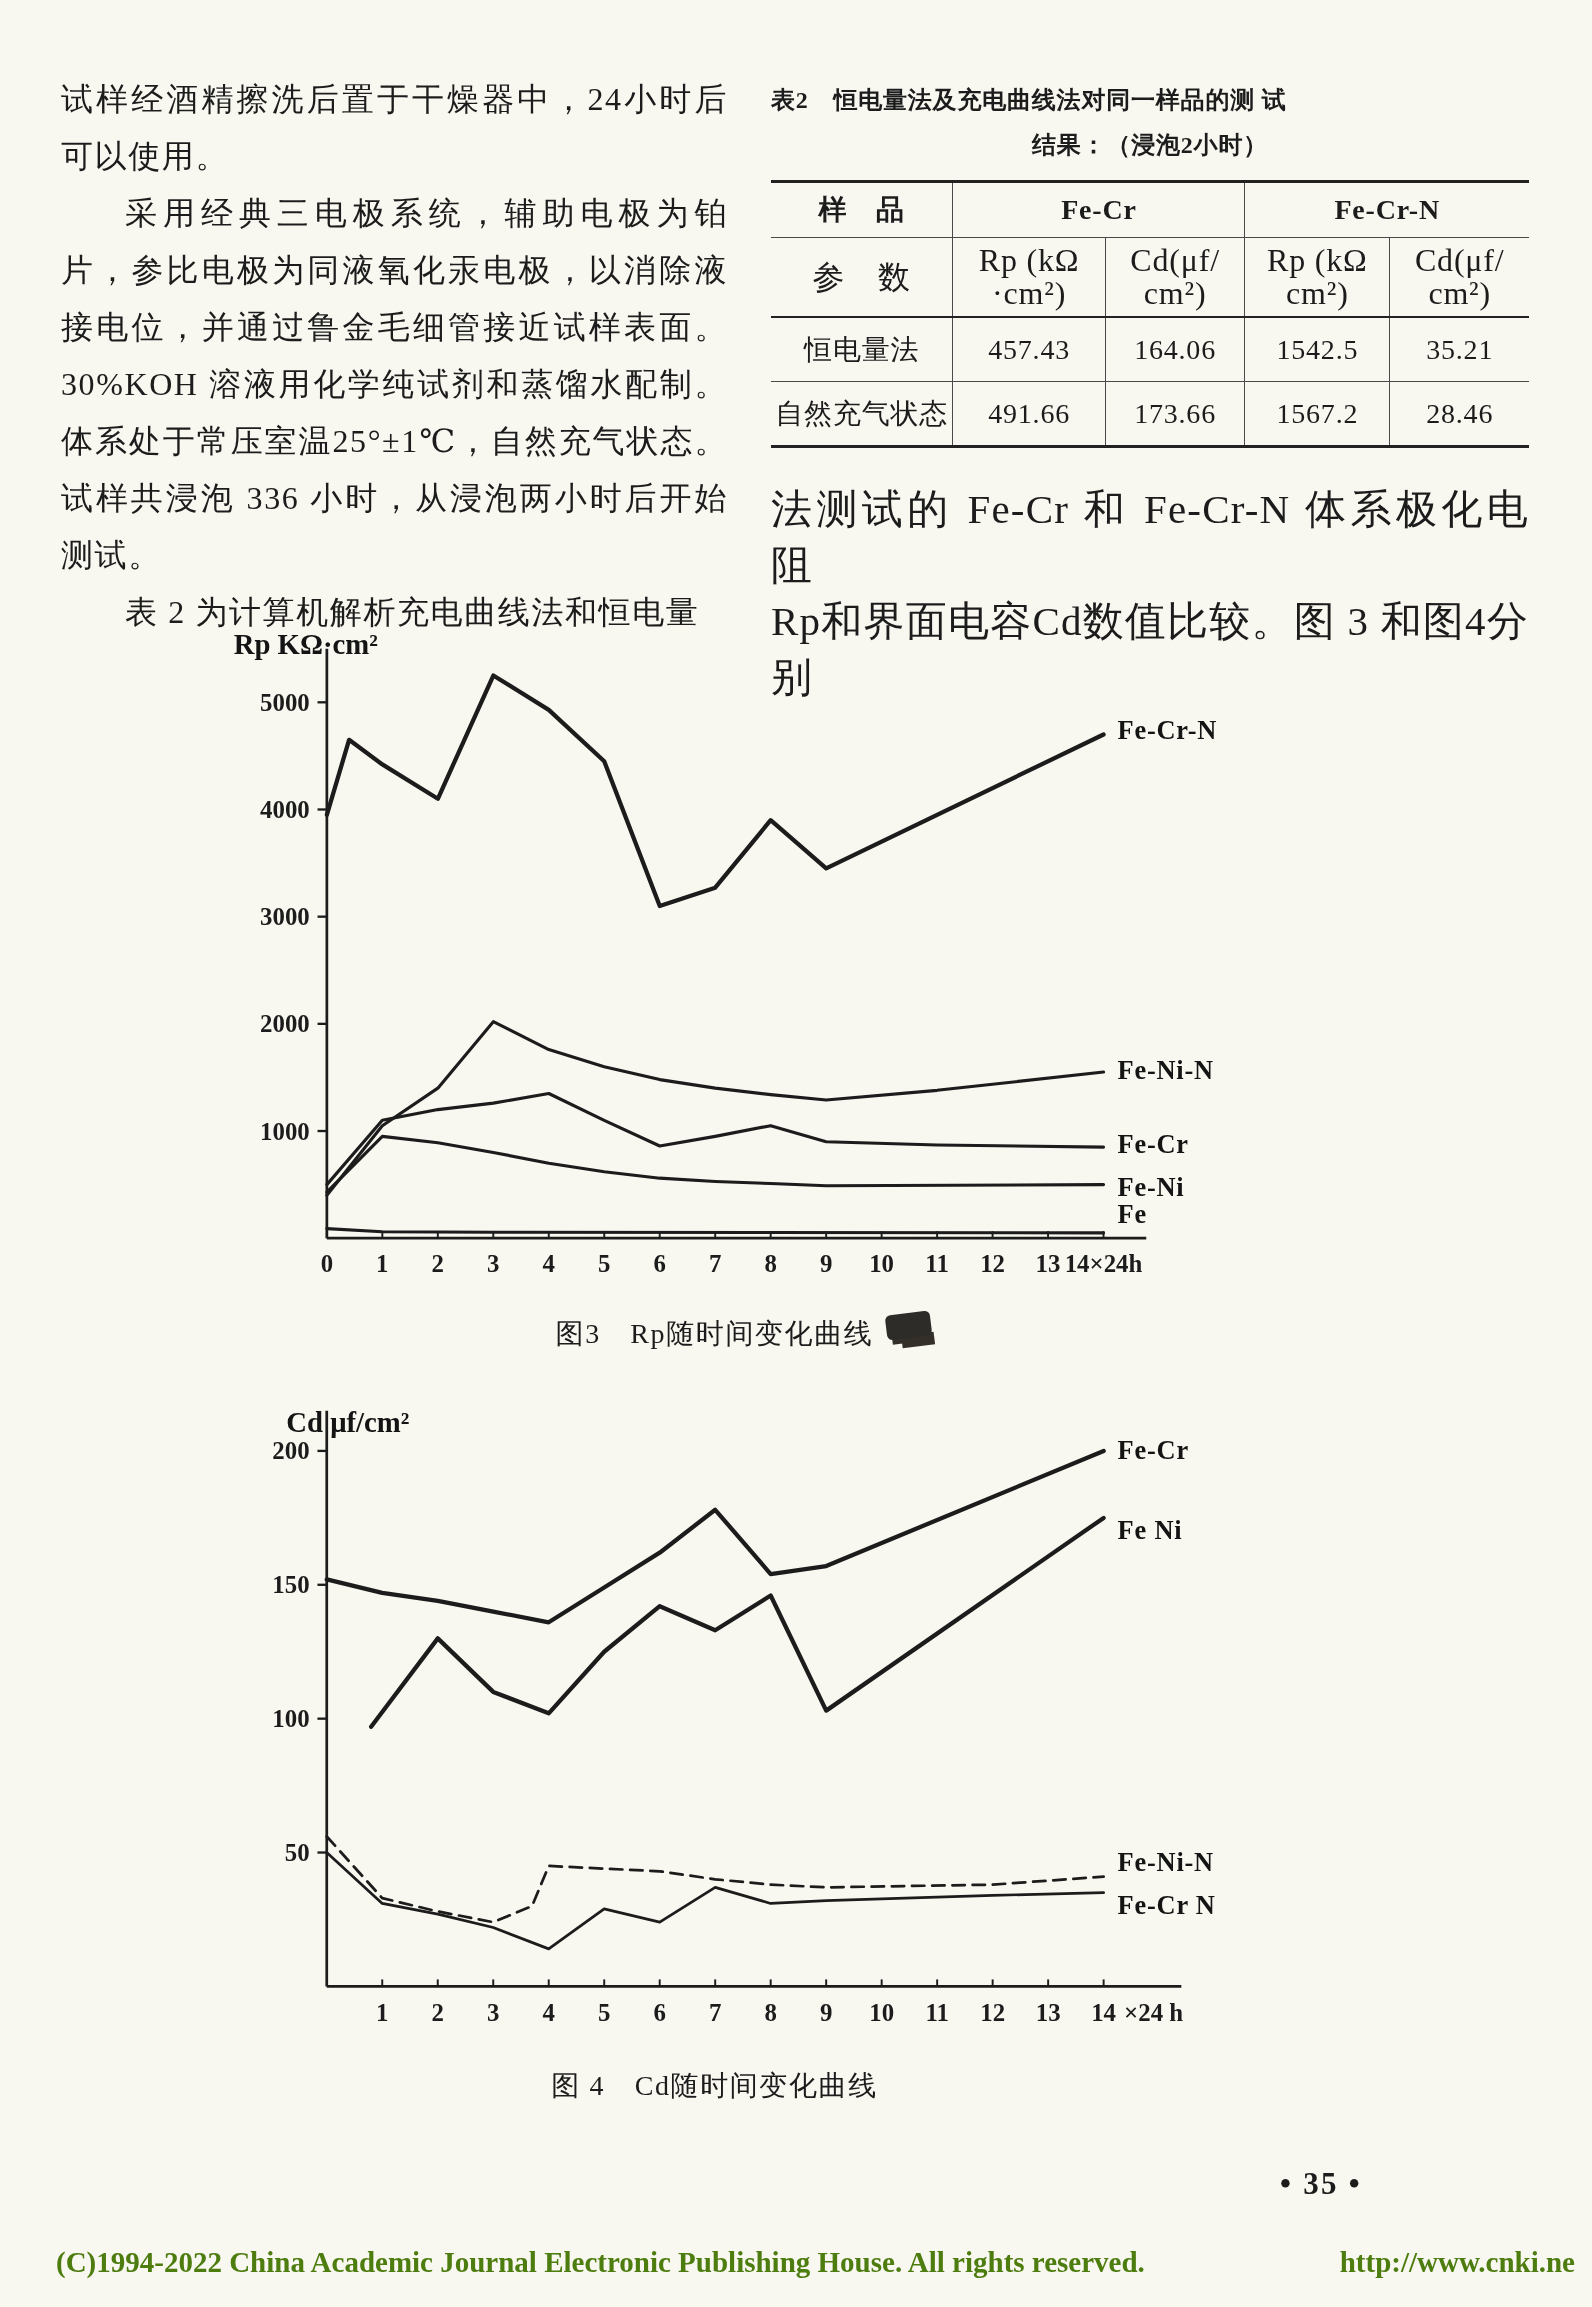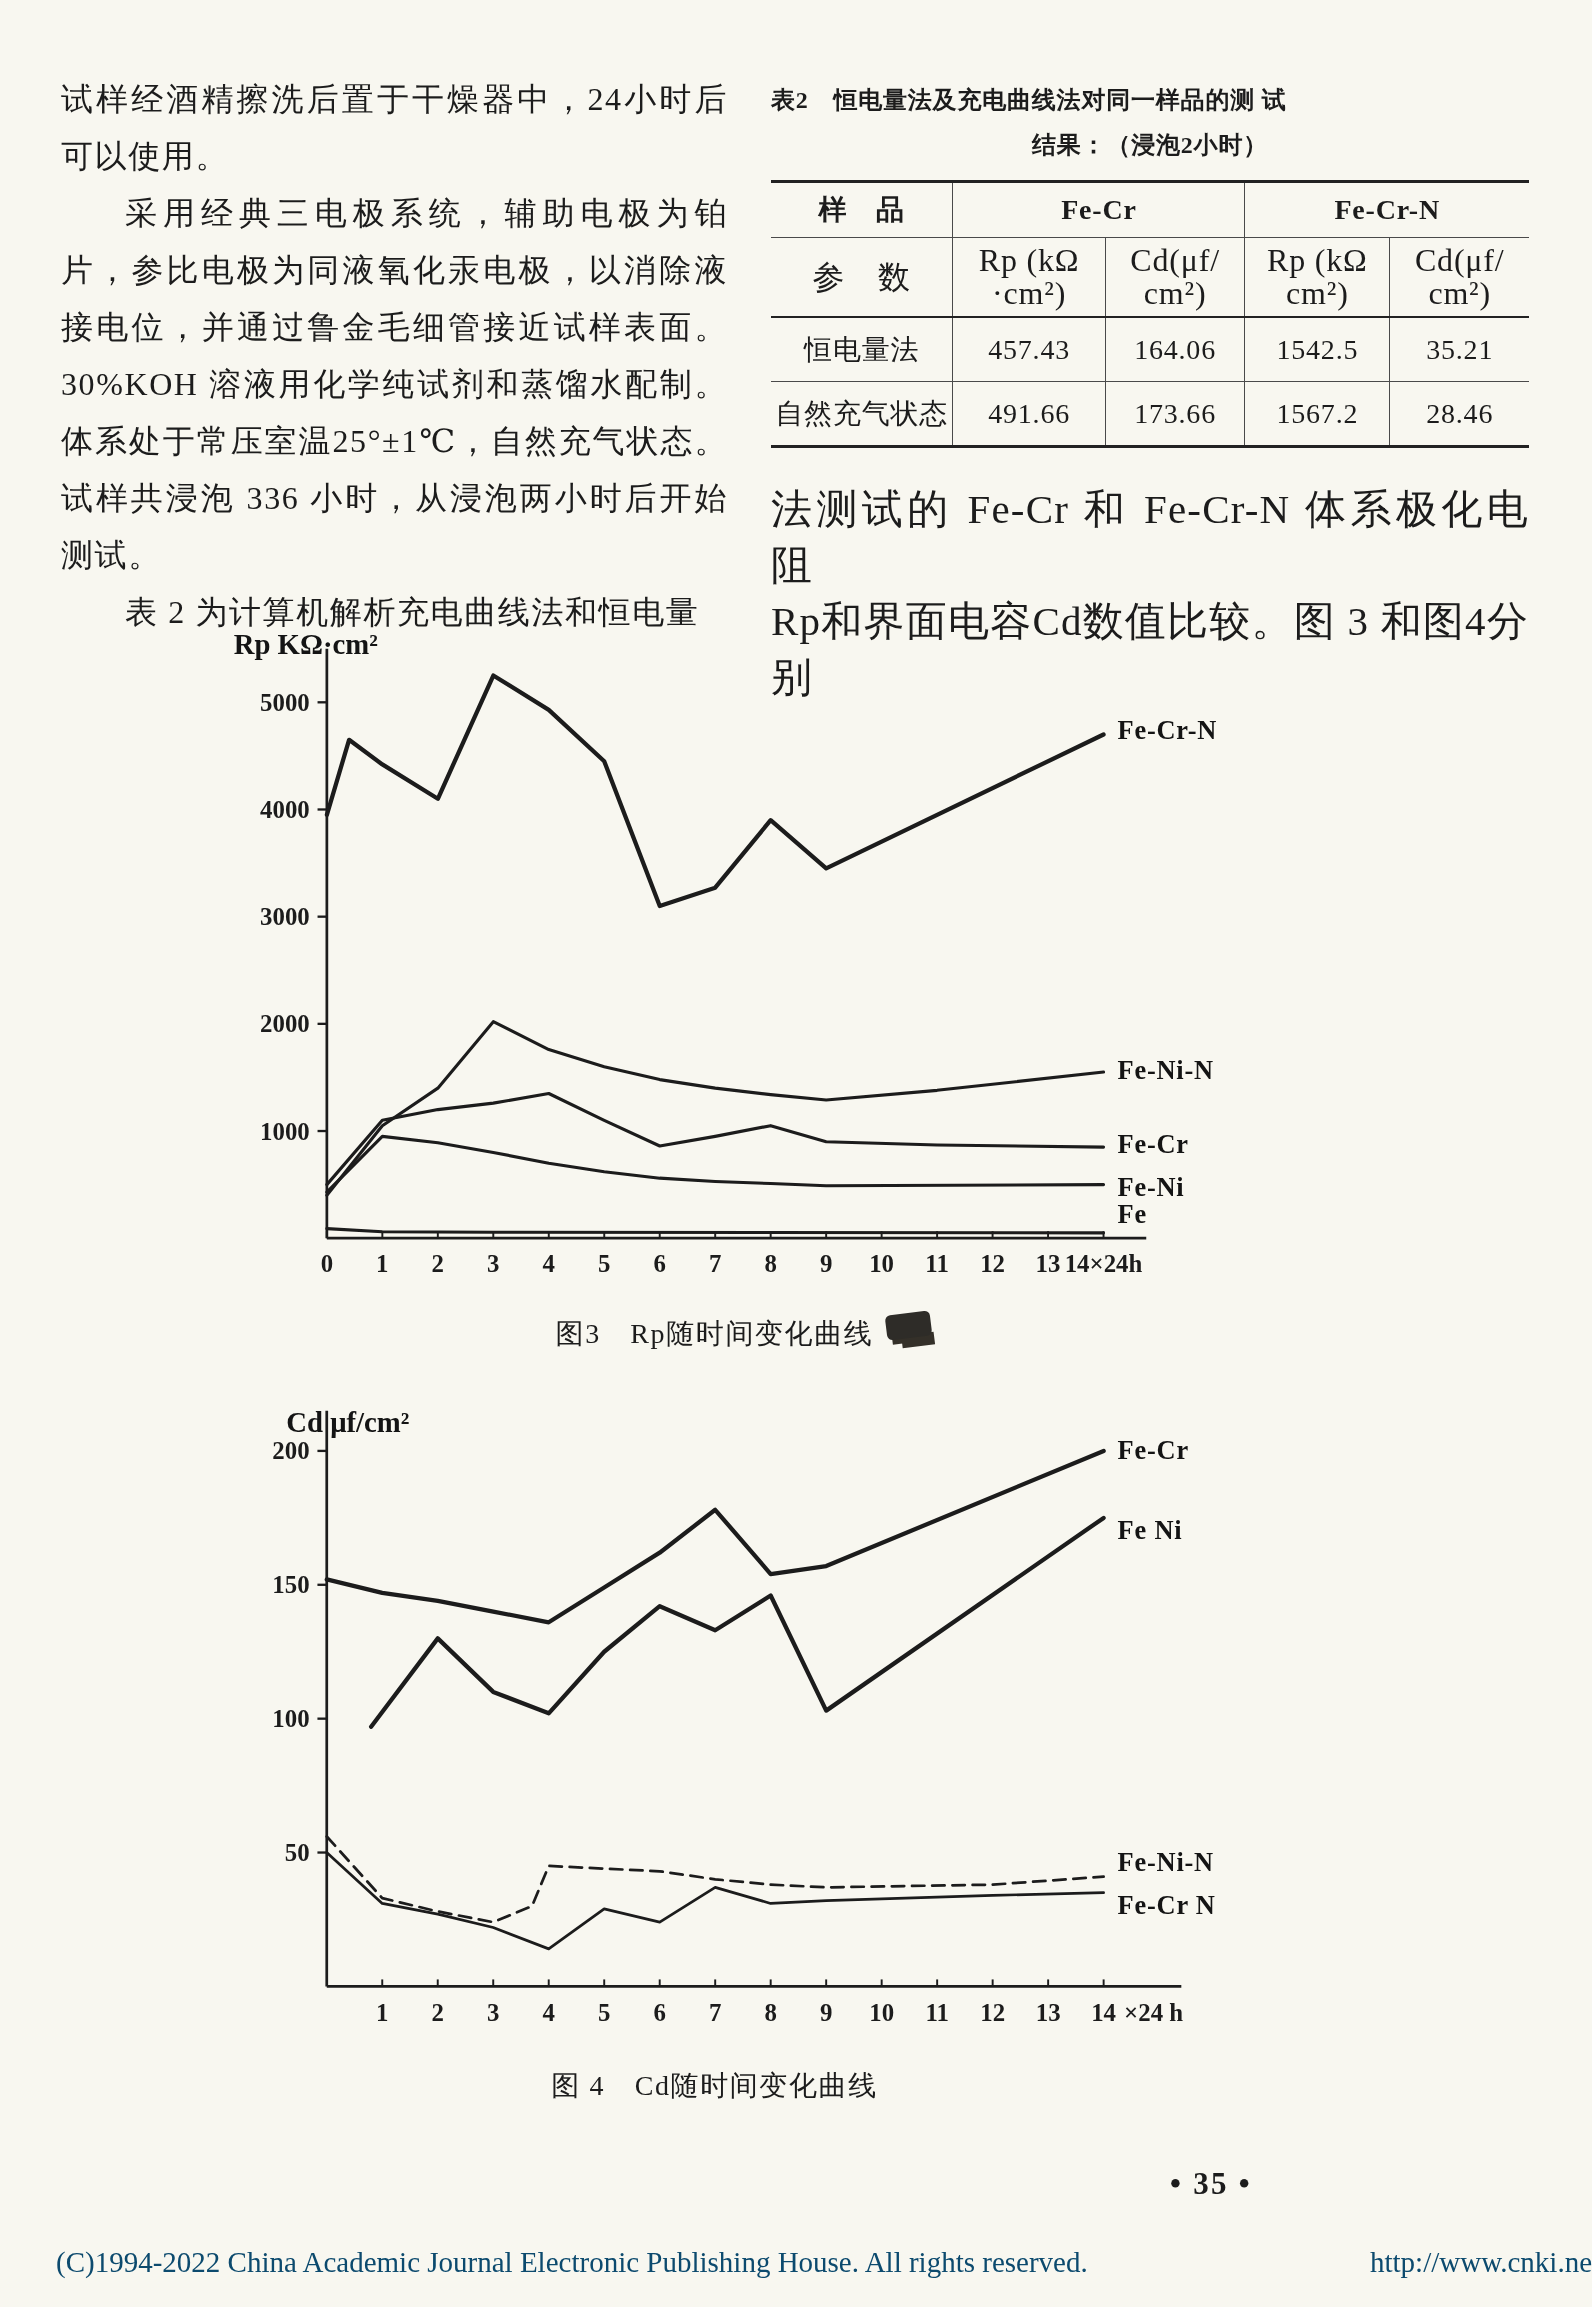--- a/index.html
+++ b/index.html
@@ -48,28 +48,28 @@
   .chart-caption {
     position:absolute; left:326px; width:777px;
     text-align:center; font-size:28px; letter-spacing:1.6px;
   }
   .smudge {
     position:absolute; left:886px; top:1313px; width:45px; height:25px;
     background:#2e2c28; border-radius:5.4px; transform:rotate(-7deg);
     box-shadow: 7.8px 15.5px 0 -6.2px #343029, -3.1px 12.4px 0 -7.8px #343029;
   }
   .page-number {
-    position:absolute; left:1170px; top:2166px;
+    position:absolute; left:1280px; top:2166px;
     font-size:31px; font-weight:bold; letter-spacing:2.3px;
   }
   .footer-bar {
-    position:absolute; left:0; right:0; top:2246px;
+    position:absolute; left:0; right:17px; top:2246px;
     display:flex; justify-content:space-between; align-items:baseline;
-    padding:0 0 0 56px; color:#0c4a6e; font-size:29px;
-    white-space:nowrap; overflow:hidden;
+    padding:0 0 0 56px; color:#4d7c0f; font-size:29px;
+    white-space:nowrap; overflow:hidden;font-weight:bold;
   }
   .footer-bar .url { margin-left:31px; }
 </style>
 </head>
 <body>
 
 <div class="col-left">
   <p>试样经酒精擦洗后置于干燥器中，24小时后可以使用。</p>
   <p class="indent">采用经典三电极系统，辅助电极为铂片，参比电极为同液氧化汞电极，以消除液接电位，并通过鲁金毛细管接近试样表面。30%KOH 溶液用化学纯试剂和蒸馏水配制。体系处于常压室温25°±1℃，自然充气状态。试样共浸泡 336 小时，从浸泡两小时后开始测试。</p>
   <p class="indent">表 2 为计算机解析充电曲线法和恒电量</p>

